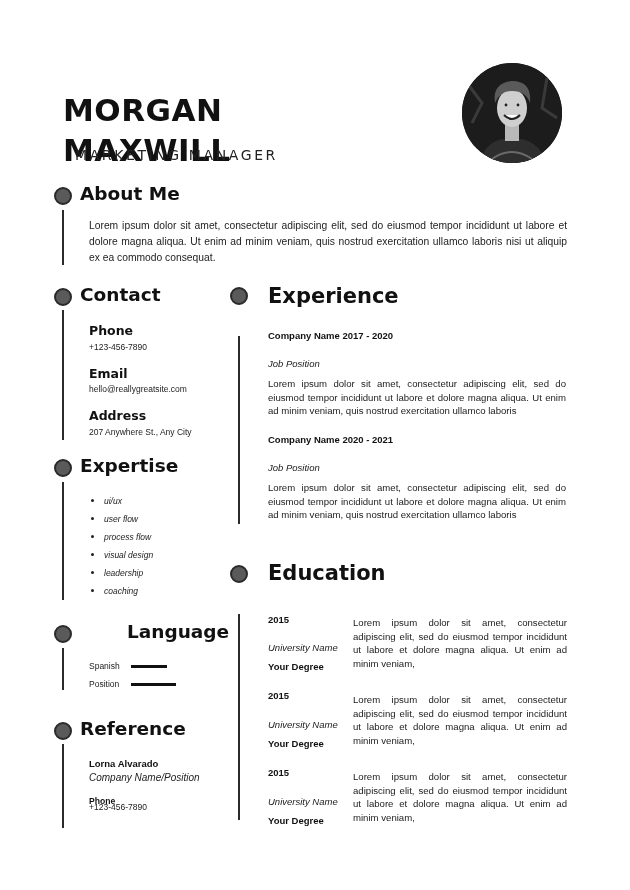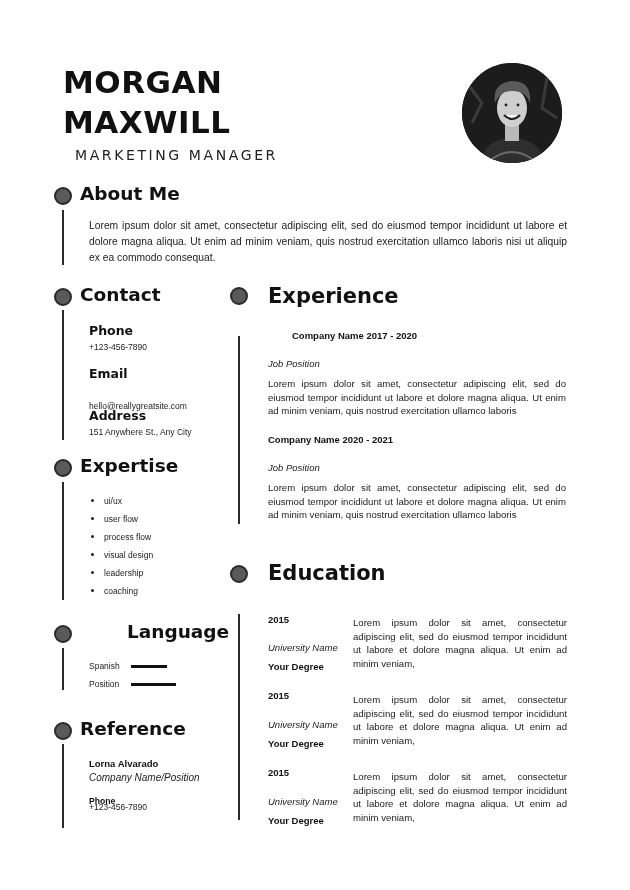--- a/index.html
+++ b/index.html
@@ -1,39 +1,39 @@
 <!DOCTYPE html>
 <html><head>
   <meta charset="utf-8">
   <style>
     * { margin: 0; padding: 0; box-sizing: border-box; }
     html, body { width: 630px; height: 890px; background: #ffffff; overflow: hidden; }
     body { position: relative; font-family: "Liberation Sans", sans-serif; color: #1a1a1a; }
     .abs { position: absolute; }
 
-    .name { font-family: "DejaVu Sans", sans-serif; font-weight: 700; font-size: 31px; line-height: 42px; letter-spacing: 0.5px; color: #111; }
+    .name { font-family: "DejaVu Sans", sans-serif; font-weight: 700; font-size: 31px; line-height: 42px; letter-spacing: 0.5px; color: #111; margin-top: 28px; }
     .title { font-family: "DejaVu Sans", sans-serif; font-size: 14px; letter-spacing: 2.6px; color: #222; margin-left: 12px; }
 
     .photo { width: 100px; height: 100px; border-radius: 50%; overflow: hidden; background: #1b1b1b; }
 
     .dot { width: 18px; height: 18px; border-radius: 50%; background: #5a5a5a; border: 2px solid #2a2a2a; }
     .vline { width: 2px; background: #2b2b2b; }
 
     .h-left { font-family: "DejaVu Sans", sans-serif; font-weight: 700; font-size: 18.5px; color: #111; }
     .h-right { font-family: "DejaVu Sans", sans-serif; font-weight: 700; font-size: 21px; color: #111; }
 
     .body-text { font-family: "Liberation Sans", sans-serif; font-size: 10.3px; line-height: 16px; color: #222; text-align: justify; }
     .small { font-family: "Liberation Sans", sans-serif; font-size: 8.5px; color: #222; }
     .label { font-family: "DejaVu Sans", sans-serif; font-weight: 700; font-size: 12.5px; color: #111; }
     .bold-sm { font-family: "Liberation Sans", sans-serif; font-weight: 700; font-size: 9.5px; color: #111; }
     .ital-sm { font-family: "Liberation Sans", sans-serif; font-style: italic; font-size: 9.5px; color: #222; }
     .exp-text { font-family: "Liberation Sans", sans-serif; font-size: 9.6px; line-height: 13.5px; color: #222; text-align: justify; width: 298px; }
     .edu-text { font-family: "Liberation Sans", sans-serif; font-size: 9.6px; line-height: 13.5px; color: #222; text-align: justify; width: 214px; }
 
-    .bullet-list { list-style: none; }
+    .bullet-list { list-style: none; font-style: italic; }
     .bullet-list li { position: relative; padding-left: 16px; font-size: 8.5px; height: 18px; line-height: 12px; color: #222; }
     .bullet-list li::before { content: ""; position: absolute; left: 3px; top: 4px; width: 3px; height: 3px; border-radius: 50%; background: #222; }
 
     .lang-bar { height: 3px; background: #111; }
   </style>
 </head>
 <body>
 
 <div class="abs name" style="left:63px; top:61px;">MORGAN</div>
 <div class="abs name" style="left:63px; top:101px;">MAXWILL</div>
@@ -59,23 +59,23 @@
 <div class="abs vline" style="left:62px; top:210px; height:55px;"></div>
 <div class="abs body-text" style="left:89px; top:218px; width:478px;">Lorem ipsum dolor sit amet, consectetur adipiscing elit, sed do eiusmod tempor incididunt ut labore et dolore magna aliqua. Ut enim ad minim veniam, quis nostrud exercitation ullamco laboris nisi ut aliquip ex ea commodo consequat.</div>
 
 <div class="abs dot" style="left:54px; top:288px;"></div>
 <div class="abs h-left" style="left:80px; top:284px;">Contact</div>
 <div class="abs vline" style="left:62px; top:310px; height:130px;"></div>
 
 <div class="abs label" style="left:89px; top:323px;">Phone</div>
 <div class="abs small" style="left:89px; top:342px;">+123-456-7890</div>
 <div class="abs label" style="left:89px; top:366px;">Email</div>
-<div class="abs small" style="left:89px; top:401px;">hello@reallygreatsite.com</div>
+<div class="abs small" style="left:89px; top:384px;">hello@reallygreatsite.com</div>
 <div class="abs label" style="left:89px; top:408px;">Address</div>
-<div class="abs small" style="left:89px; top:427px;">151 Anywhere St., Any City</div>
+<div class="abs small" style="left:89px; top:427px;">207 Anywhere St., Any City</div>
 
 <div class="abs dot" style="left:54px; top:459px;"></div>
 <div class="abs h-left" style="left:80px; top:455px;">Expertise</div>
 <div class="abs vline" style="left:62px; top:482px; height:118px;"></div>
 <ul class="abs bullet-list" style="left:88px; top:495px;">
   <li>ui/ux</li>
   <li>user flow</li>
   <li>process flow</li>
   <li>visual design</li>
   <li>leadership</li>
@@ -95,21 +95,21 @@
 <div class="abs vline" style="left:62px; top:744px; height:84px;"></div>
 <div class="abs bold-sm" style="left:89px; top:758px;">Lorna Alvarado</div>
 <div class="abs ital-sm" style="left:89px; top:772px; font-size:10px;">Company Name/Position</div>
 <div class="abs bold-sm" style="left:89px; top:796px; font-size:8.6px;">Phone</div>
 <div class="abs small" style="left:89px; top:802px;">+123-456-7890</div>
 
 <div class="abs dot" style="left:230px; top:287px;"></div>
 <div class="abs h-right" style="left:268px; top:284px;">Experience</div>
 <div class="abs vline" style="left:238px; top:336px; height:188px;"></div>
 
-<div class="abs bold-sm" style="left:268px; top:330px;margin-left:24px;">Company Name 2017 - 2020</div>
+<div class="abs bold-sm" style="left:268px; top:330px;">Company Name 2017 - 2020</div>
 <div class="abs ital-sm" style="left:268px; top:358px;">Job Position</div>
 <div class="abs exp-text" style="left:268px; top:377px;">Lorem ipsum dolor sit amet, consectetur adipiscing elit, sed do eiusmod tempor incididunt ut labore et dolore magna aliqua. Ut enim ad minim veniam, quis nostrud exercitation ullamco laboris</div>
 
 <div class="abs bold-sm" style="left:268px; top:434px;">Company Name 2020 - 2021</div>
 <div class="abs ital-sm" style="left:268px; top:462px;">Job Position</div>
 <div class="abs exp-text" style="left:268px; top:481px;">Lorem ipsum dolor sit amet, consectetur adipiscing elit, sed do eiusmod tempor incididunt ut labore et dolore magna aliqua. Ut enim ad minim veniam, quis nostrud exercitation ullamco laboris</div>
 
 <div class="abs dot" style="left:230px; top:565px;"></div>
 <div class="abs h-right" style="left:268px; top:561px;">Education</div>
 <div class="abs vline" style="left:238px; top:614px; height:206px;"></div>

